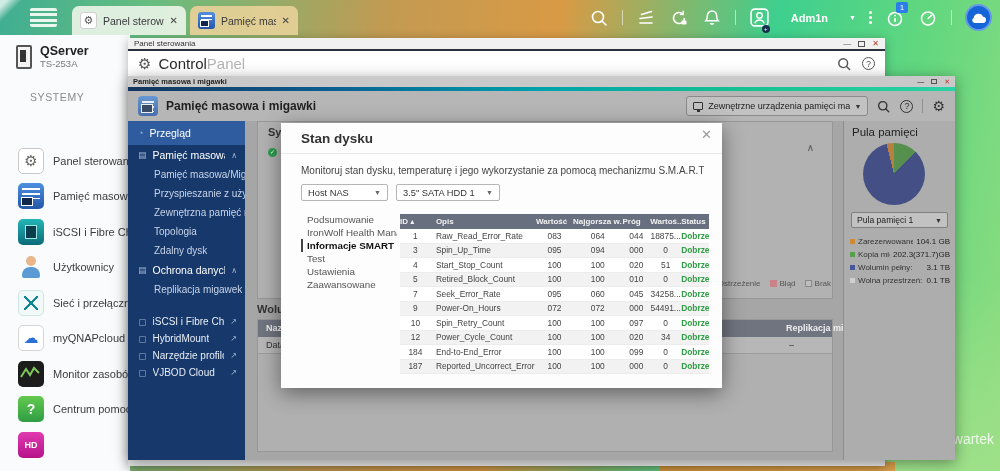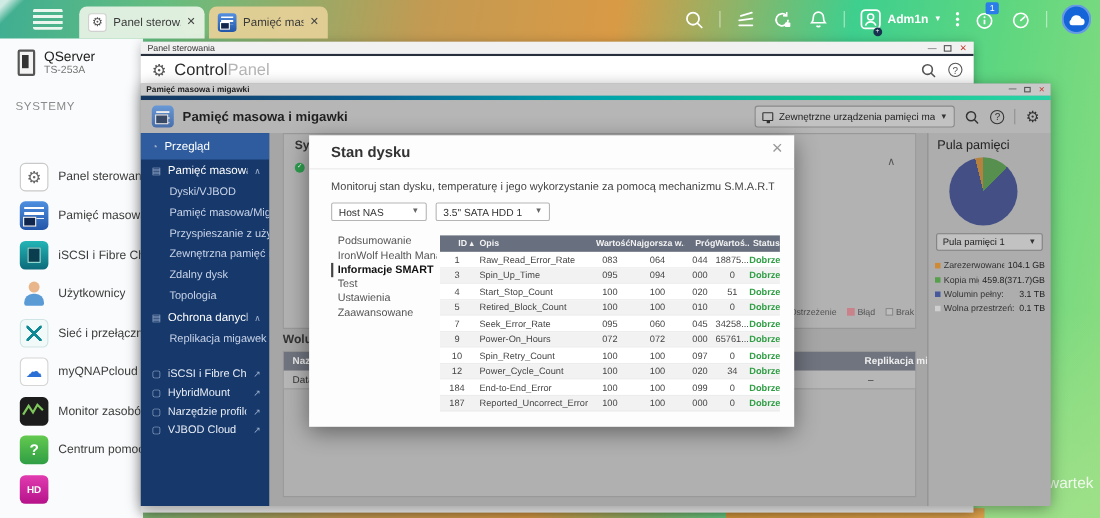--- a/index.html
+++ b/index.html
@@ -27,36 +27,36 @@
   .tabico-gear{background:#fff;border:1px solid #d0d0d0}
   .tabico-storage{background:linear-gradient(180deg,#5590e0,#2356a8);position:relative}
   .tabico-storage::before{content:"";position:absolute;left:3px;right:3px;top:3px;height:7px;
     background:repeating-linear-gradient(180deg,#fff 0 1.5px,rgba(0,0,0,0) 1.5px 3.5px)}
   .tabico-storage::after{content:"";position:absolute;left:2px;bottom:2px;width:7px;height:5px;background:#10264d;border:1px solid #fff}
   .tab-label{font-size:10.5px;color:#3a3a3a;white-space:nowrap;overflow:hidden}
   .tab-close{margin-left:auto;font-size:10px;color:#444;font-weight:bold}
   .tb-right{position:absolute;right:0;top:0;height:35px;display:flex;align-items:center;gap:13px;padding-right:8px}
   .tb-div{width:1px;height:15px;background:rgba(255,255,255,.55)}
   .tb-ic{display:flex;align-items:center;justify-content:center}
-  .userbox{display:flex;align-items:center;gap:5px;position:relative}
+  .userbox{display:flex;align-items:center;gap:21px;position:relative}
   .user-badge{position:absolute;left:13px;top:18px;width:8px;height:8px;border-radius:50%;background:#17314f;color:#fff;font-size:6px;line-height:8px;text-align:center}
   .username{font-size:11px;font-weight:bold;color:#fff}
   .ucaret{font-size:7px;color:#fff}
   .kebab{width:3px;height:3px;border-radius:50%;background:#fff;box-shadow:0 5px 0 #fff,0 10px 0 #fff;margin-top:-10px}
   .notif-badge{position:absolute;margin-left:14px;margin-top:-20px;min-width:12px;height:11px;background:#2b7de9;border-radius:2px;color:#fff;font-size:8px;line-height:11px;text-align:center;padding:0 1px}
   .cloud-btn{width:27px;height:27px;border-radius:50%;background:#1565d8;border:2px solid rgba(255,255,255,.35);display:flex;align-items:center;justify-content:center}
 
   
   .sidebar{position:absolute;left:0;top:35px;bottom:0;width:130px;background:#fafbfc;z-index:2}
   .srv{display:flex;gap:8px;padding:10px 0 0 16px;align-items:center}
   .nas-icon{width:16px;height:24px;border:2px solid #555;border-radius:2px;background:#f3f3f3;position:relative}
   .nas-icon::before{content:"";position:absolute;left:2px;top:3px;width:6px;height:12px;background:#333}
-  .srv-name{font-size:12.5px;font-weight:normal;color:#222;line-height:13px}
+  .srv-name{font-size:12.5px;font-weight:bold;color:#222;line-height:13px}
   .srv-model{font-size:9.5px;color:#777}
-  .side-sec{margin:22px 0 0 14px;font-size:10.5px;color:#8a8a8a;letter-spacing:.6px}
+  .side-sec{margin:22px 0 0 30px;font-size:10.5px;color:#8a8a8a;letter-spacing:.6px}
   #side-items{position:absolute;left:0;top:108px;right:0}
   .side-item{display:flex;align-items:center;gap:9px;height:35.5px;padding-left:18px;cursor:default}
   .side-label{font-size:11px;color:#3c3c3c;white-space:nowrap;overflow:hidden}
   .si{width:26px;height:26px;border-radius:5px;position:relative;flex:0 0 auto}
   .ico-gear{background:#fff;border:1px solid #c9c9c9;display:flex;align-items:center;justify-content:center;font-size:15px;color:#666}
   .ico-storage{background:linear-gradient(180deg,#4e8fe0,#2356a8)}
   .ico-storage::before{content:"";position:absolute;left:4px;right:4px;top:5px;height:11px;
     background:repeating-linear-gradient(180deg,#fff 0 2px,rgba(0,0,0,0) 2px 5px)}
   .ico-storage::after{content:"";position:absolute;left:3px;bottom:3px;width:10px;height:7px;background:#10264d;border:1px solid #fff}
   .ico-iscsi{background:linear-gradient(180deg,#23b6b6,#0b6a7a)}
@@ -165,21 +165,21 @@
   .dlg-desc{position:absolute;left:20px;top:42px;right:18px;font-size:10px;color:#444;white-space:nowrap;overflow:hidden}
   .dd{position:absolute;top:61px;height:17px;border:1px solid #b5b5b5;border-radius:2px;background:#fff;font-size:9.3px;color:#333;display:flex;align-items:center;padding:0 6px}
   .dd .caret{margin-left:auto;font-size:7px;color:#666;padding-left:4px}
   .dd1{left:20px;width:87px}
   .dd2{left:115px;width:104px}
   #dlg-menu{position:absolute;left:20px;top:90px;margin:0;padding:0;list-style:none;font-size:9.8px;color:#555}
   #dlg-menu li{height:13px;line-height:13px;padding-left:6px;white-space:nowrap;overflow:hidden;max-width:96px}
   #dlg-menu li.active{font-weight:bold;color:#111;border-left:2px solid #444;padding-left:4px}
   .smart{position:absolute;left:119px;top:91px;width:309px}
   .hrow{display:flex;background:#686f7e;height:15px;align-items:center}
-  .hcell{font-size:8px;font-weight:bold;color:#f2f2f2;text-align:right;white-space:nowrap;overflow:hidden}
+  .hcell{font-size:8px;font-weight:bold;color:#f2f2f2;text-align:left;white-space:nowrap;overflow:hidden}
   .trow{display:flex;height:14.5px;align-items:center;border-bottom:1px solid #ececec;background:#fff}
   .trow.alt{background:#f2f2f2}
   .tcell{font-size:8.4px;color:#444;text-align:center;white-space:nowrap;overflow:hidden}
   .c0{width:10%}.c1{width:34%;text-align:left;padding-left:5px}.c2{width:12%}.c3{width:16%}.c4{width:9%}.c5{width:10%}.c6{width:9%}
   .tcell.ok{color:#2f9e44;font-weight:bold}
 </style>
 </head>
 <body>
 
 <div id="screen">
@@ -367,26 +367,25 @@
       <nav class="st-nav" id="st-nav">
           <div class="nv-item active">
             <span class="nv-ico">◔</span>
             <span class="nv-label">Przegląd</span>
           </div>
           <div class="nv-sec">
             <span class="nv-ico">▤</span>
             <span class="nv-label">Pamięć masowa</span>
             <span class="nv-caret">∧</span>
           </div>
-          <div class="nv-sub">Dyski/VJBOD</div>
           <div class="nv-sub">Pamięć masowa/Migawki</div>
           <div class="nv-sub">Przyspieszanie z użyciem ...</div>
           <div class="nv-sub">Zewnętrzna pamięć maso...</div>
+          <div class="nv-sub">Topologia</div>
           <div class="nv-sub">Zdalny dysk</div>
-          <div class="nv-sub">Topologia</div>
           <div class="nv-sec">
             <span class="nv-ico">▤</span>
             <span class="nv-label">Ochrona danych</span>
             <span class="nv-caret">∧</span>
           </div>
           <div class="nv-sub">Replikacja migawek</div>
           <div class="nv-link gap">
             <span class="nv-ico">▢</span>
             <span class="nv-label">iSCSI i Fibre Channel</span>
             <span class="nv-ext">↗</span>
@@ -449,21 +448,21 @@
         </div>
         <div id="pool-legend">
             <div class="pl-row">
               <span class="pl-sw" style="background: rgb(207, 138, 53);"></span>
               <span class="pl-label">Zarezerwowane pr...</span>
               <span class="pl-val">104.1 GB</span>
             </div>
             <div class="pl-row">
               <span class="pl-sw" style="background: rgb(87, 160, 75);"></span>
               <span class="pl-label">Kopia migawkowa:</span>
-              <span class="pl-val">459.8(371.7)GB</span>
+              <span class="pl-val">202.3(371.7)GB</span>
             </div>
             <div class="pl-row">
               <span class="pl-sw" style="background: rgb(71, 87, 155);"></span>
               <span class="pl-label">Wolumin pełny:</span>
               <span class="pl-val">3.1 TB</span>
             </div>
             <div class="pl-row">
               <span class="pl-sw" style="background: rgb(207, 207, 207);"></span>
               <span class="pl-label">Wolna przestrzeń:</span>
               <span class="pl-val">0.1 TB</span>
@@ -548,21 +547,21 @@
           <span class="tcell c4">045</span>
           <span class="tcell c5">34258...</span>
           <span class="tcell c6 ok">Dobrze</span>
         </div>
         <div class="trow alt">
           <span class="tcell c0">9</span>
           <span class="tcell c1">Power-On_Hours</span>
           <span class="tcell c2">072</span>
           <span class="tcell c3">072</span>
           <span class="tcell c4">000</span>
-          <span class="tcell c5">65761...</span>
+          <span class="tcell c5">54491...</span>
           <span class="tcell c6 ok">Dobrze</span>
         </div>
         <div class="trow">
           <span class="tcell c0">10</span>
           <span class="tcell c1">Spin_Retry_Count</span>
           <span class="tcell c2">100</span>
           <span class="tcell c3">100</span>
           <span class="tcell c4">097</span>
           <span class="tcell c5">0</span>
           <span class="tcell c6 ok">Dobrze</span>

